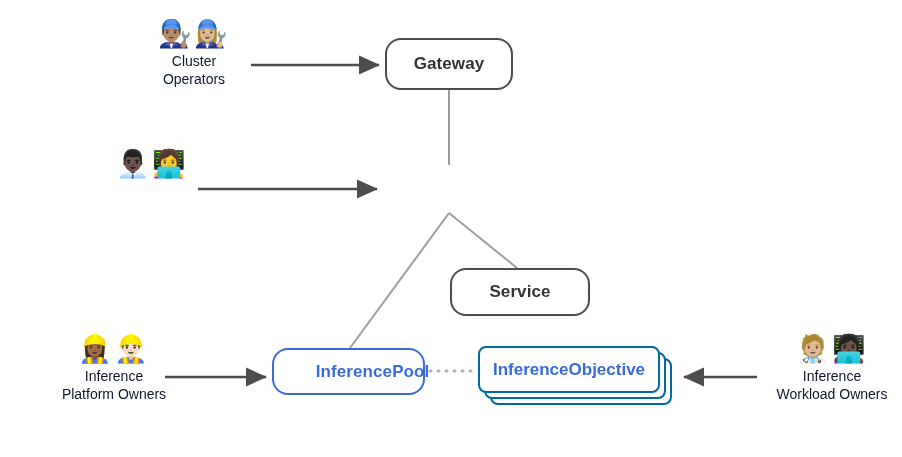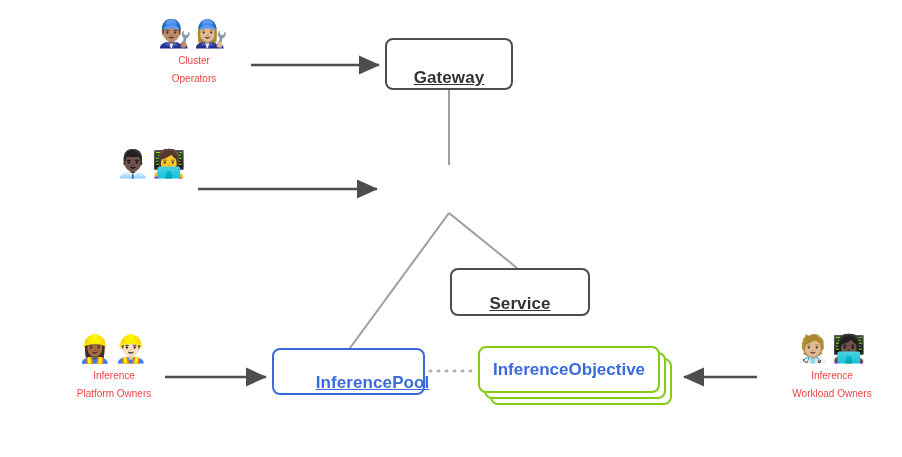--- a/index.html
+++ b/index.html
@@ -7,52 +7,52 @@
     width:902px;height:457px;background:#ffffff;
     font-family:"Liberation Sans","DejaVu Sans",sans-serif;
     overflow:hidden;position:relative;
   }
   #canvas{position:absolute;left:0;top:0;width:902px;height:457px;}
 
   .svg-layer{position:absolute;left:0;top:0;width:902px;height:457px;pointer-events:none;}
 
   .node{
     position:absolute;box-sizing:border-box;
-    display:flex;align-items:flex-end;justify-content:center;
-    border:2px solid #4d4d4d;border-radius:8px;background:#ffffff;
-    font-weight:bold;color:#333333;letter-spacing:.1px;text-decoration:underline;
+    display:flex;align-items:center;justify-content:center;
+    border:2px solid #4d4d4d;border-radius:16px;background:#ffffff;
+    font-weight:bold;color:#333333;letter-spacing:.1px;
   }
   .node.gray{border-color:#4d4d4d;color:#333333;}
   .node.blue{border-color:#3b6bdb;color:#3b6bdb;}
 
   #node-gateway{left:385px;top:38px;width:128px;height:52px;font-size:17px;}
   #node-httproute{left:383px;top:165px;width:134px;height:48px;font-size:17px;}
   #node-service{left:450px;top:268px;width:140px;height:48px;font-size:17px;}
   #node-inferencepool{left:272px;top:348px;width:153px;height:47px;font-size:17px;padding-left:48px;}
 
   #stack-inferenceobjective{position:absolute;left:478px;top:346px;width:195px;height:60px;}
   #stack-inferenceobjective .card{
     position:absolute;box-sizing:border-box;
-    border:2px solid #84cc16;border-radius:8px;background:#ffffff;
+    border:2px solid #0369a1;border-radius:8px;background:#ffffff;
   }
   #stack-inferenceobjective .card.c3{left:12px;top:12px;width:182px;height:47px;}
   #stack-inferenceobjective .card.c2{left:6px;top:6px;width:182px;height:47px;}
   #stack-inferenceobjective .card.c1{
     left:0;top:0;width:182px;height:47px;
     display:flex;align-items:center;justify-content:center;
     font-weight:bold;font-size:17px;color:#3b6bdb;
   }
 
   .persona{position:absolute;text-align:center;}
   .persona .faces{
     font-family:"DejaVu Sans",sans-serif;font-size:27px;line-height:32px;
     letter-spacing:2px;white-space:nowrap;
   }
   .persona .plabel{
-    font-size:10px;line-height:18px;color:#ef4444;font-weight:normal;
+    font-size:14px;line-height:18px;color:#0f172a;font-weight:normal;
     margin-top:2px;white-space:pre-line;
   }
 
   #persona-cluster-operators{left:120px;top:18px;width:148px;}
   #persona-application-developers{left:62px;top:148px;width:180px;}
   #persona-inference-platform-owners{left:18px;top:333px;width:192px;}
   #persona-inference-workload-owners{left:762px;top:333px;width:140px;}
 </style>
 </head>
 <body>

